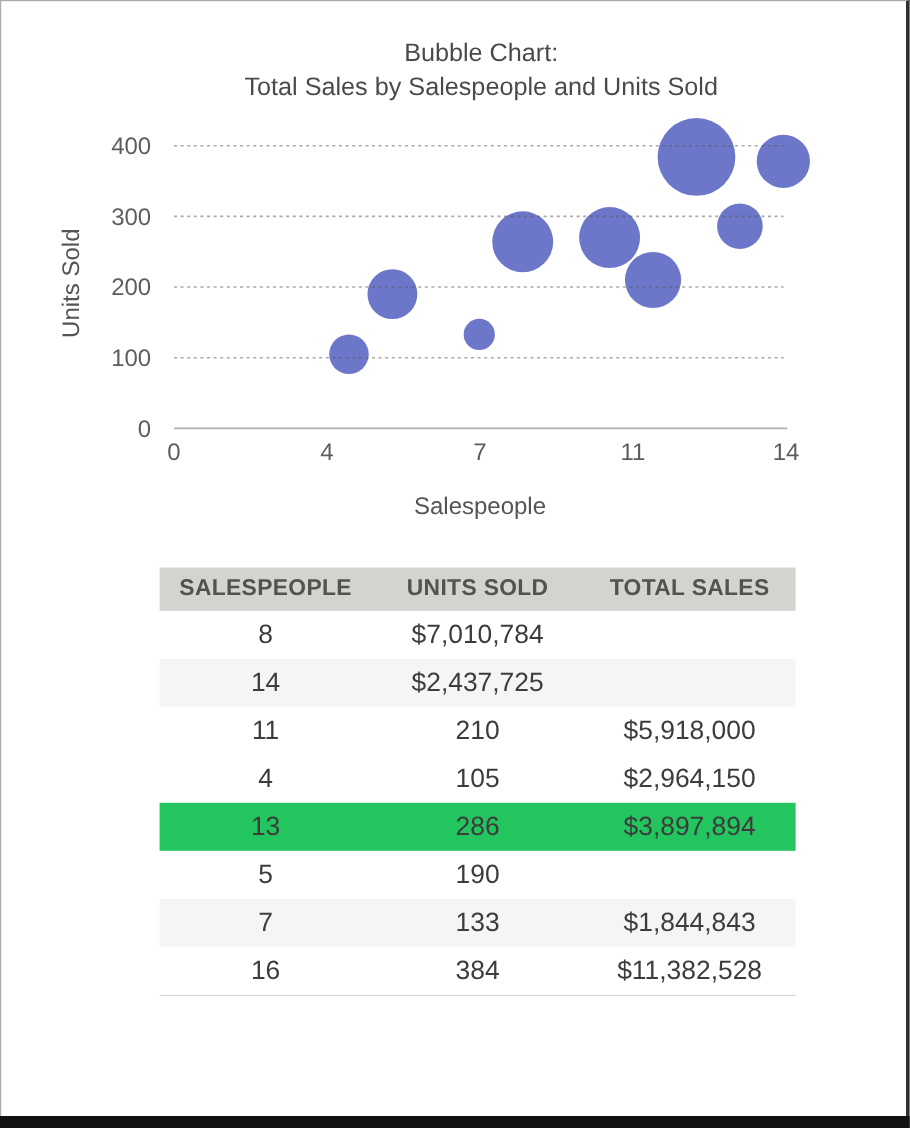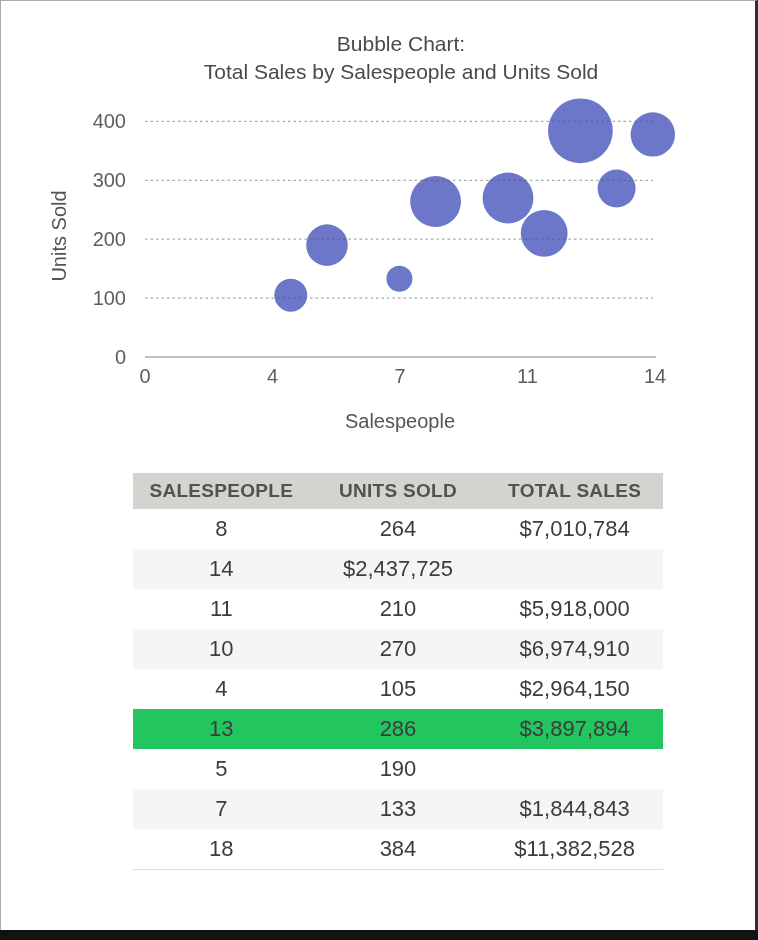--- a/index.html
+++ b/index.html
@@ -88,36 +88,30 @@
 </svg>
 
 <div class="data-table" id="data-table">
     <div class="thead" style="background: rgb(213, 211, 207);">
       <div>SALESPEOPLE</div>
       <div>UNITS SOLD</div>
       <div>TOTAL SALES</div>
     </div>
     <div class="trow">
       <div>8</div>
-      <div>264</div>
       <div>$7,010,784</div>
     </div>
     <div class="trow" style="background: rgb(245, 245, 243);">
       <div>14</div>
       <div>$2,437,725</div>
     </div>
     <div class="trow">
       <div>11</div>
       <div>210</div>
       <div>$5,918,000</div>
-    </div>
-    <div class="trow" style="background: rgb(245, 245, 243);">
-      <div>10</div>
-      <div>270</div>
-      <div>$6,974,910</div>
     </div>
     <div class="trow">
       <div>4</div>
       <div>105</div>
       <div>$2,964,150</div>
     </div>
     <div class="trow" style="background: #22c55e;">
       <div>13</div>
       <div>286</div>
       <div>$3,897,894</div>
@@ -125,17 +119,17 @@
     <div class="trow">
       <div>5</div>
       <div>190</div>
     </div>
     <div class="trow" style="background: rgb(245, 245, 243);">
       <div>7</div>
       <div>133</div>
       <div>$1,844,843</div>
     </div>
     <div class="trow">
-      <div>18</div>
+      <div>16</div>
       <div>384</div>
       <div>$11,382,528</div>
     </div>
   </div>
 
 </body></html>

